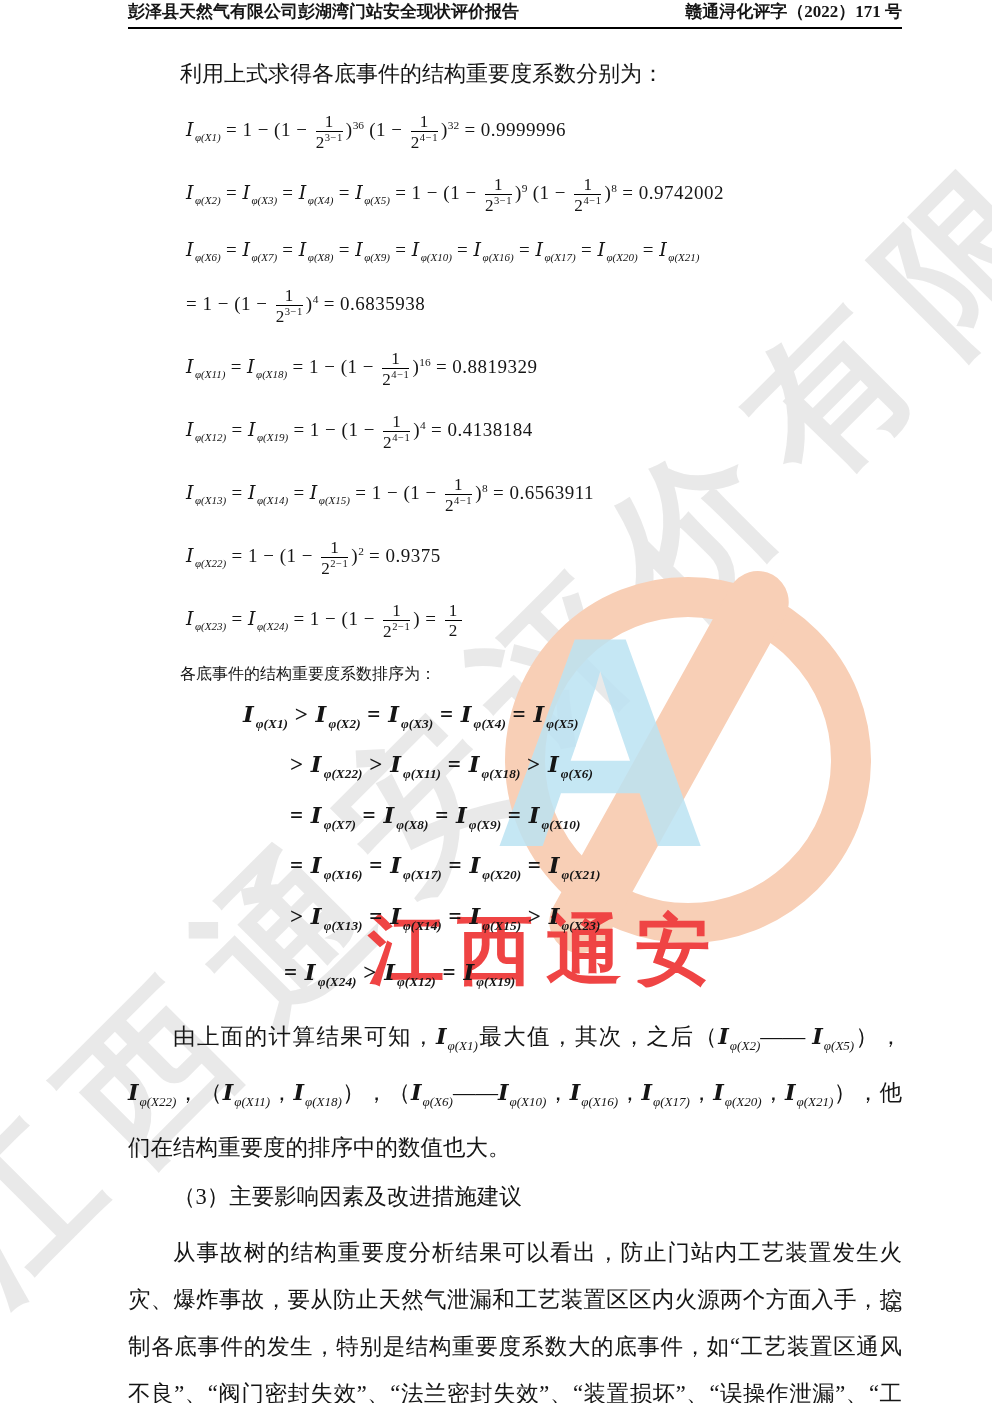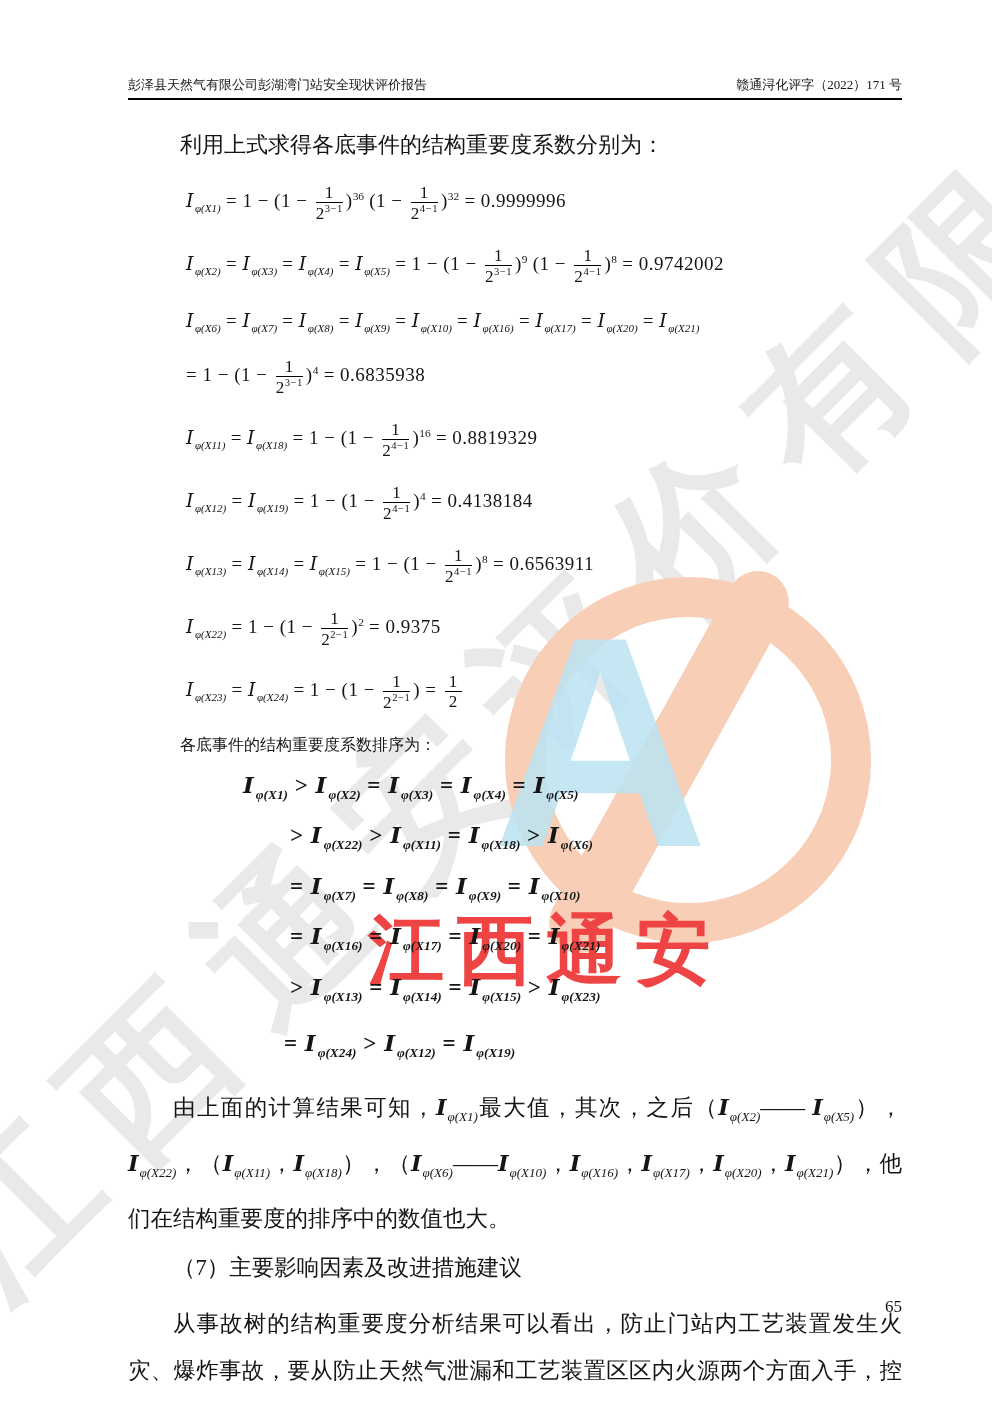--- a/index.html
+++ b/index.html
@@ -16,22 +16,22 @@
   .wm-bar{left:638px;top:548px;width:62px;height:428px;background:#f8cfb6;
           border-radius:32px;transform:rotate(29deg);z-index:0;}
   .wm-a{left:492px;top:592px;font-size:300px;line-height:1;font-weight:bold;
         color:#bce3f3;z-index:0;font-family:"Liberation Sans",sans-serif;opacity:.85;}
   .wm-red{left:368px;top:900px;font-size:76px;font-weight:bold;letter-spacing:13px;
           color:#ef4444;z-index:1;white-space:nowrap;
           font-family:"Liberation Sans",sans-serif;}
   
   .content{position:absolute;left:128px;right:90px;top:0;bottom:0;z-index:2;}
   .header{display:flex;justify-content:space-between;align-items:flex-end;
-          padding-top:76px;padding-bottom:4px;border-bottom:2px solid #000;
-          font-size:13px;font-weight:normal;}
+          padding-bottom:4px;border-bottom:2px solid #000;
+          font-size:17px;font-weight:bold;}
   .intro{margin:30px 0 0;font-size:22px;text-indent:52px;}
   .formulas{margin-top:12px;padding-left:58px;}
   .formula-row{font-size:19px;margin:23px 0;letter-spacing:.5px;}
   .ri{font-style:italic;font-family:"DejaVu Serif","Liberation Serif",serif;padding-right:1px;}
   sub.rs{font-size:.58em;font-style:italic;letter-spacing:0;}
   sup.rp{font-size:.6em;letter-spacing:0;}
   .frac{display:inline-block;vertical-align:middle;text-align:center;
         font-size:.9em;line-height:1.12;margin:0 3px;}
   .frac .num{display:block;border-bottom:1px solid #000;padding:0 4px;}
   .frac .den{display:block;}
@@ -84,19 +84,19 @@
         <div class="rank-line first"><span class="ri">I</span><sub class="rs">φ(X1)</sub> &gt; <span class="ri">I</span><sub class="rs">φ(X2)</sub> = <span class="ri">I</span><sub class="rs">φ(X3)</sub> = <span class="ri">I</span><sub class="rs">φ(X4)</sub> = <span class="ri">I</span><sub class="rs">φ(X5)</sub></div>
         <div class="rank-line">&gt; <span class="ri">I</span><sub class="rs">φ(X22)</sub> &gt; <span class="ri">I</span><sub class="rs">φ(X11)</sub> = <span class="ri">I</span><sub class="rs">φ(X18)</sub> &gt; <span class="ri">I</span><sub class="rs">φ(X6)</sub></div>
         <div class="rank-line">= <span class="ri">I</span><sub class="rs">φ(X7)</sub> = <span class="ri">I</span><sub class="rs">φ(X8)</sub> = <span class="ri">I</span><sub class="rs">φ(X9)</sub> = <span class="ri">I</span><sub class="rs">φ(X10)</sub></div>
         <div class="rank-line">= <span class="ri">I</span><sub class="rs">φ(X16)</sub> = <span class="ri">I</span><sub class="rs">φ(X17)</sub> = <span class="ri">I</span><sub class="rs">φ(X20)</sub> = <span class="ri">I</span><sub class="rs">φ(X21)</sub></div>
         <div class="rank-line">&gt; <span class="ri">I</span><sub class="rs">φ(X13)</sub> = <span class="ri">I</span><sub class="rs">φ(X14)</sub> = <span class="ri">I</span><sub class="rs">φ(X15)</sub> &gt; <span class="ri">I</span><sub class="rs">φ(X23)</sub></div>
         <div class="rank-line last">= <span class="ri">I</span><sub class="rs">φ(X24)</sub> &gt; <span class="ri">I</span><sub class="rs">φ(X12)</sub> = <span class="ri">I</span><sub class="rs">φ(X19)</sub></div>
       </div>
 
     <p class="para" id="para1">由上面的计算结果可知，<span class="ri">I</span><sub class="rs">φ(X1)</sub>最大值，其次，之后（<span class="ri">I</span><sub class="rs">φ(X2)</sub>—— <span class="ri">I</span><sub class="rs">φ(X5)</sub>），<span class="ri">I</span><sub class="rs">φ(X22)</sub>，（<span class="ri">I</span><sub class="rs">φ(X11)</sub>，<span class="ri">I</span><sub class="rs">φ(X18)</sub>），（<span class="ri">I</span><sub class="rs">φ(X6)</sub>——<span class="ri">I</span><sub class="rs">φ(X10)</sub>，<span class="ri">I</span><sub class="rs">φ(X16)</sub>，<span class="ri">I</span><sub class="rs">φ(X17)</sub>，<span class="ri">I</span><sub class="rs">φ(X20)</sub>，<span class="ri">I</span><sub class="rs">φ(X21)</sub>），他们在结构重要度的排序中的数值也大。</p>
 
-    <p class="heading3">（7）主要影响因素及改进措施建议</p>
+    <p class="heading3">（3）主要影响因素及改进措施建议</p>
 
     <p class="para">从事故树的结构重要度分析结果可以看出，防止门站内工艺装置发生火灾、爆炸事故，要从防止天然气泄漏和工艺装置区区内火源两个方面入手，控制各底事件的发生，特别是结构重要度系数大的底事件，如“工艺装置区通风不良”、“阀门密封失效”、“法兰密封失效”、“装置损坏”、“误操作泄漏”、“工艺装置区内吸烟”、“工艺区内违章动火”、“工艺装置压力超过安全极限”</p>
 
     <div class="pagenum">65</div>
   </div>
 </div>
 
 </body></html>

